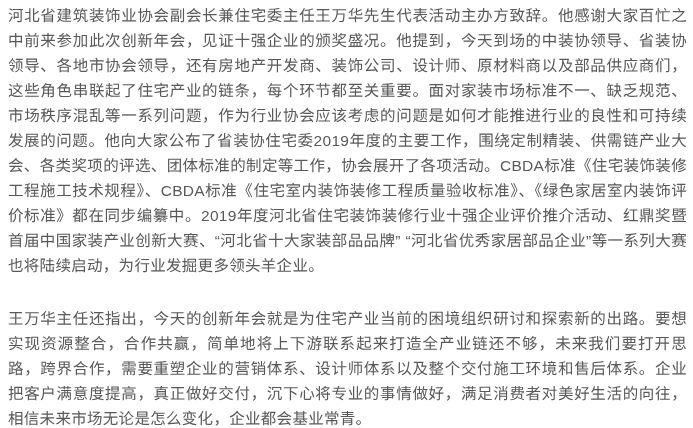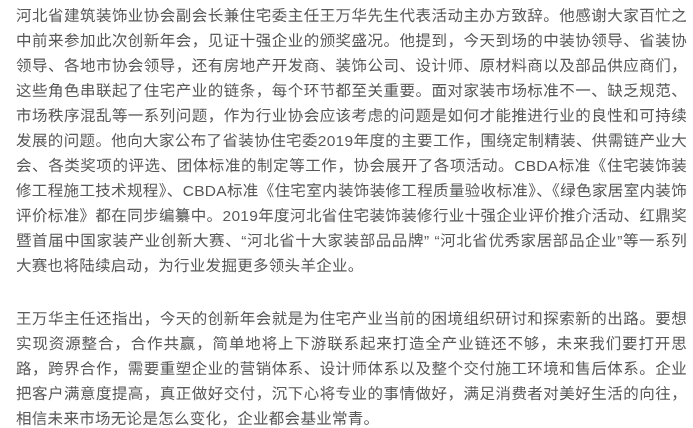--- a/index.html
+++ b/index.html
@@ -17,21 +17,21 @@
     width: 693px;
     padding: 3px 6px 0 8px;
     font-family: "Liberation Sans", "DejaVu Sans", sans-serif;
     font-size: 15.5px;
     line-height: 25px;
     color: #595959;
     text-align: justify;
     letter-spacing: 0.3px;
   }
   .article p {
-    margin: 0 0 28px 8px;
+    margin: 0 0 28px 0;
   }
   .article p:last-child {
     margin-bottom: 0;
   }
 </style>
 </head>
 <body>
 
 <div class="article">
   <p>河北省建筑装饰业协会副会长兼住宅委主任王万华先生代表活动主办方致辞。他感谢大家百忙之中前来参加此次创新年会，见证十强企业的颁奖盛况。他提到，今天到场的中装协领导、省装协领导、各地市协会领导，还有房地产开发商、装饰公司、设计师、原材料商以及部品供应商们，这些角色串联起了住宅产业的链条，每个环节都至关重要。面对家装市场标准不一、缺乏规范、市场秩序混乱等一系列问题，作为行业协会应该考虑的问题是如何才能推进行业的良性和可持续发展的问题。他向大家公布了省装协住宅委2019年度的主要工作，围绕定制精装、供需链产业大会、各类奖项的评选、团体标准的制定等工作，协会展开了各项活动。CBDA标准《住宅装饰装修工程施工技术规程》、CBDA标准《住宅室内装饰装修工程质量验收标准》、《绿色家居室内装饰评价标准》都在同步编纂中。2019年度河北省住宅装饰装修行业十强企业评价推介活动、红鼎奖暨首届中国家装产业创新大赛、“河北省十大家装部品品牌” “河北省优秀家居部品企业”等一系列大赛也将陆续启动，为行业发掘更多领头羊企业。</p>

